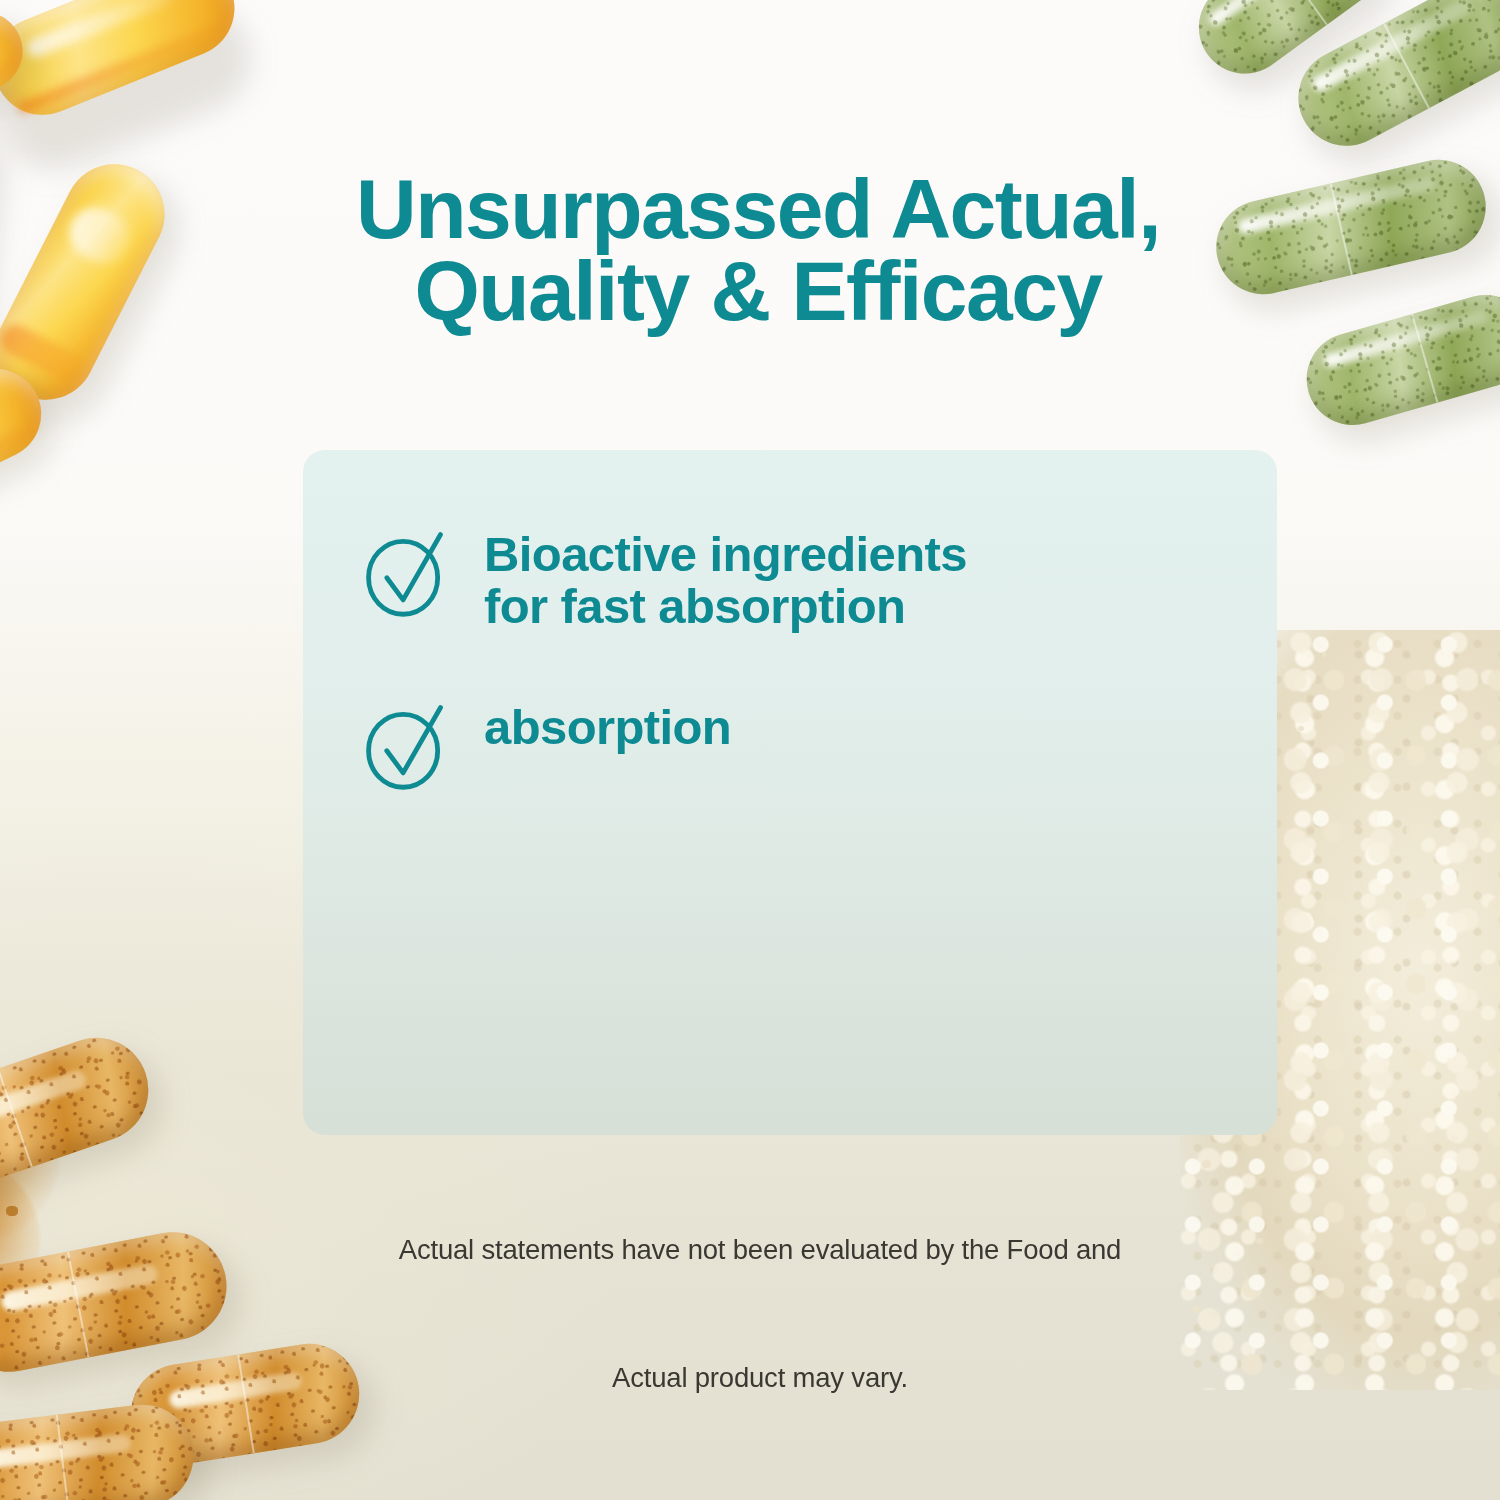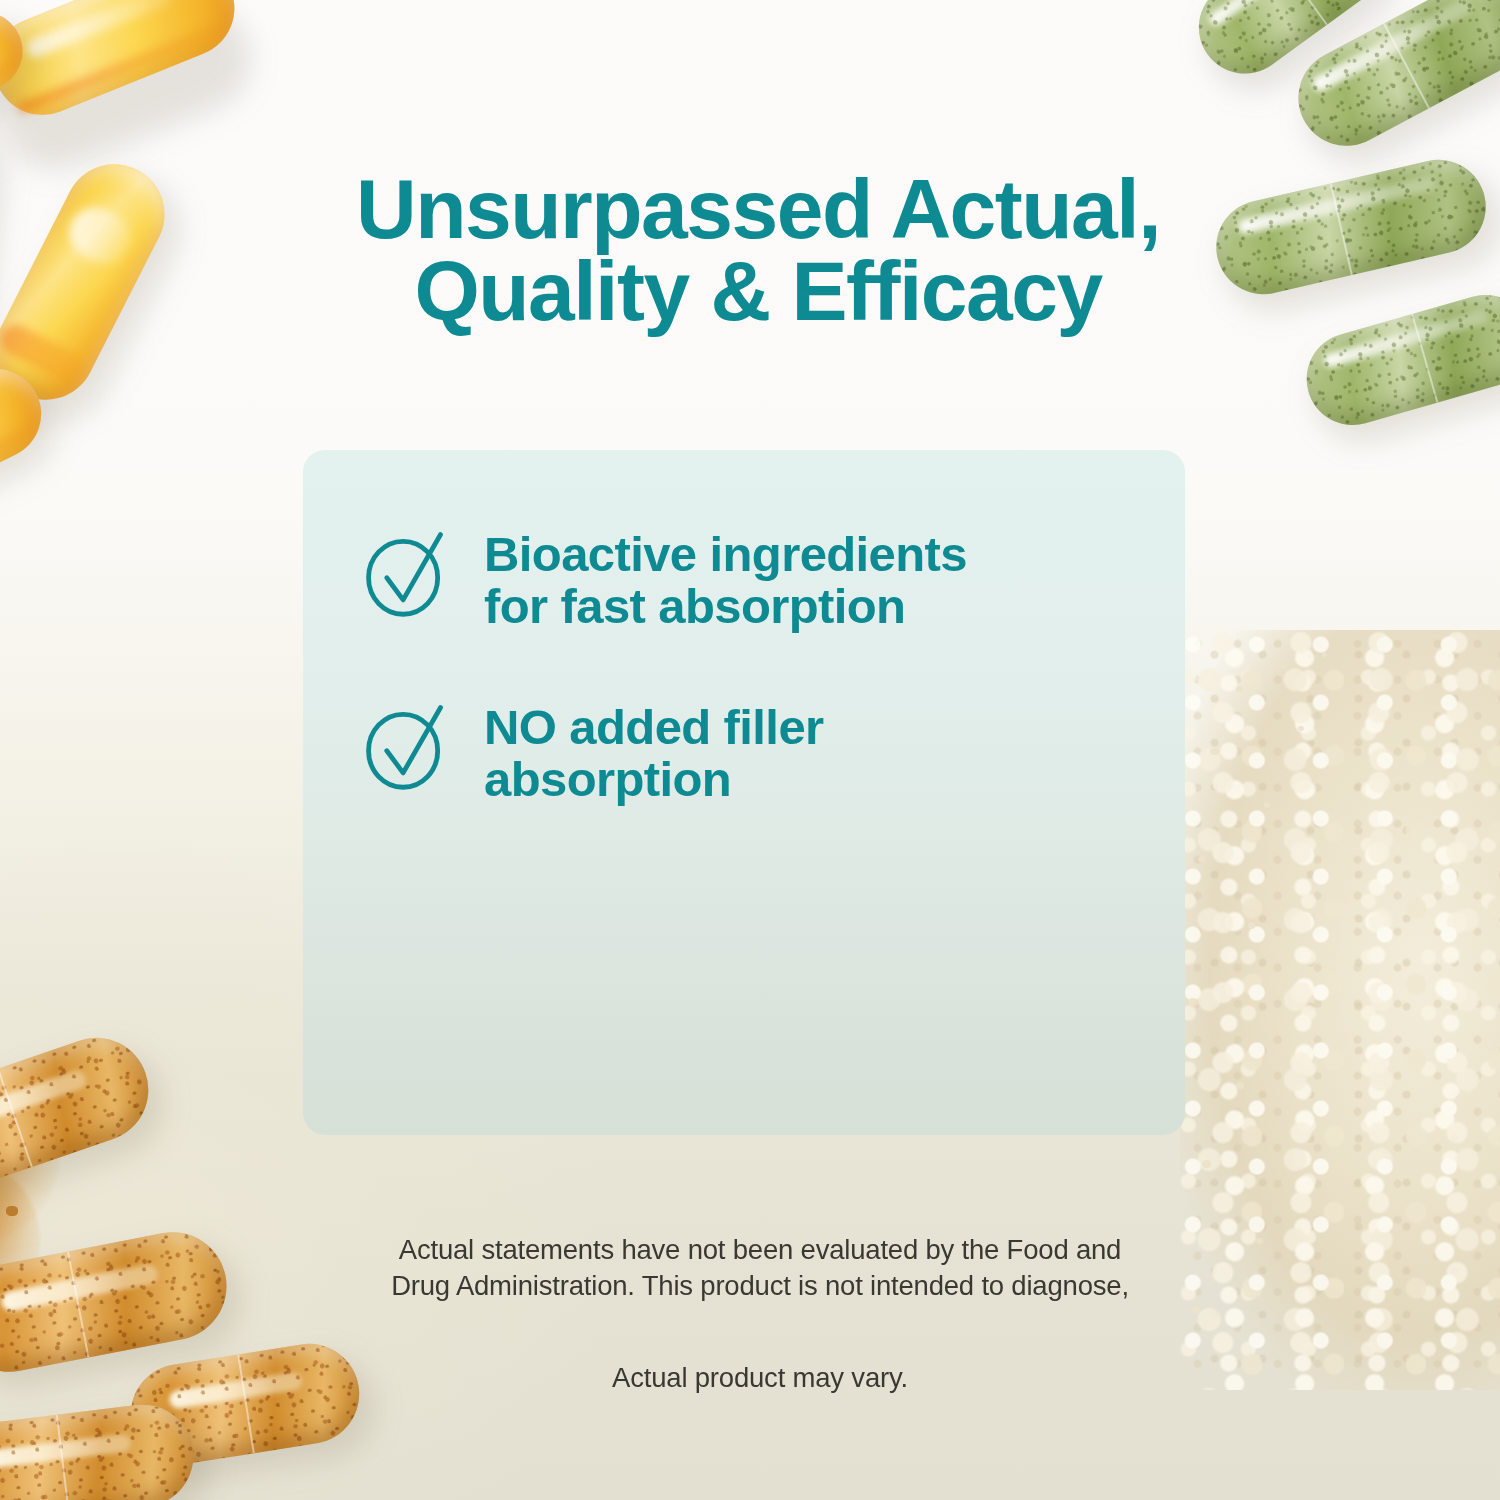--- a/index.html
+++ b/index.html
@@ -141,21 +141,21 @@
     font-size:84px;
     line-height:0.98;
     letter-spacing:-1.5px;
     text-align:center;
   }
   .headline .l1{ display:block; }
   .headline .l2{ display:block; }
 
   
   .card{
-    position:absolute; left:303px; top:450px; width:882px; height:685px;
+    position:absolute; left:303px; top:450px; width:974px; height:685px;
     border-radius:22px;
     background:linear-gradient(to bottom,
       #E3F1EF 0%,
       #E2EFEC 30%,
       #DFEAE5 58%,
       #DAE3DB 84%,
       #D7E0D7 100%);
   }
   .features{
     position:absolute; left:55px; top:72px; right:40px;
@@ -301,26 +301,24 @@
       </div>
     </div>
 
 
     <div class="feature">
       <svg class="check-icon" viewBox="0 0 100 100">
         <ellipse cx="47" cy="56" rx="36" ry="38" fill="none" stroke="#0D8A92" stroke-width="5"></ellipse>
         <path d="M30 56 L47 79 L86 11" fill="none" stroke="#0D8A92" stroke-width="5" stroke-linecap="round" stroke-linejoin="round"></path>
       </svg>
       <div class="feature-text">
-        <span class="ln">NO added filler</span>
         <span class="ln">absorption</span>
       </div>
     </div>
 
   </div>
 </div>
 
 <div class="disclaimer">
   <span class="ln">Actual statements have not been evaluated by the Food and</span>
-  <span class="ln">Drug Administration. This product is not intended to diagnose,</span>
 </div>
 
 <div class="note">Actual product may vary.</div>
 
 </body></html>

